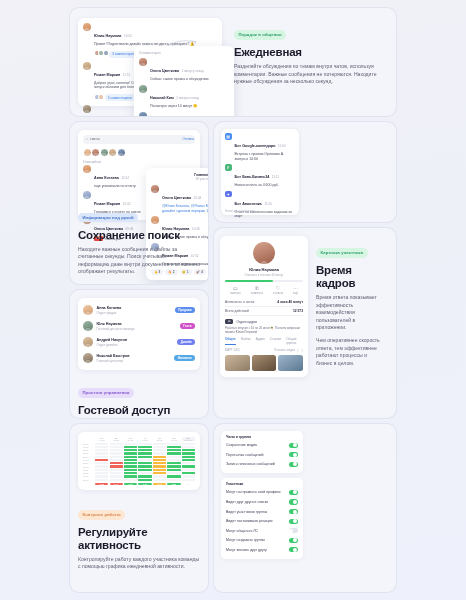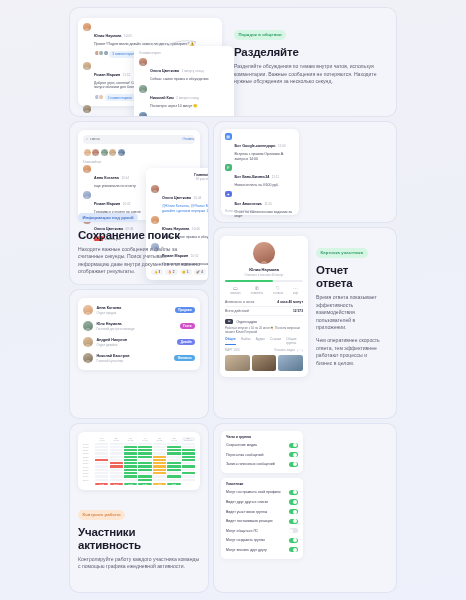--- a/index.html
+++ b/index.html
@@ -193,21 +193,21 @@
             <div style="flex:1;">
               <div></div>
 
             </div>
           </div>
         </div>
       </div>
 
       <div style="flex:1; padding:14px 14px 10px 4px;">
         <span class="badge b-green">Порядок в общении</span>
-        <h2 class="tt">Разделяйте</h2>
+        <h2 class="tt">Ежедневная</h2>
         <p class="desc">Разделяйте обсуждения по темам внутри чатов, используя комментарии. Важные сообщения не потеряются. Находите нужные обсуждения за несколько секунд.</p>
       </div>
     </div>
   </div>
 
   <div class="feat" style="left:70px; top:122px; width:138px; height:162px; padding:8px;">
     <div class="mock" style="padding:5px; position:relative; height:90px;">
       <div class="searchbar">
         <span class="ic">⌕</span>
         <span>смена</span>
@@ -369,21 +369,21 @@
           </div>
           <div class="photos">
             <div class="photo p1"></div>
             <div class="photo p2"></div>
             <div class="photo p3"></div>
           </div>
         </div>
       </div>
       <div style="flex:1;padding:12px 12px 10px 2px;">
         <span class="badge b-green">Карточка участника</span>
-        <h2 class="tt">Отчет ответа</h2>
+        <h2 class="tt">Время кадров</h2>
         <p class="desc">Время ответа показывает эффективность взаимодействия пользователей в приложении.</p>
         <p class="desc">Чем оперативнее скорость ответа, тем эффективнее работают процессы и бизнес в целом.</p>
       </div>
     </div>
   </div>
 
   <div class="feat" style="left:70px; top:290px; width:138px; height:128px; padding:8px;">
     <div class="mock" style="padding:4px 5px;">
       <div class="mrow">
         <div class="av a8"></div>
@@ -410,20 +410,25 @@
         <span class="tag t-indigo">Дизайн</span>
       </div>
       <div class="mrow">
         <div class="av a7"></div>
         <div>
           <div class="nm">Николай Быстров</div>
           <div style="font-size:3px;color:#a6aab8;">Главный бухгалтер</div>
         </div>
         <span class="tag t-sky">Финансы</span>
       </div>
+    </div>
+    <div style="margin-top:10px;">
+      <span class="badge b-purple">Простота управления</span>
+      <h2 class="tt">Гостевой доступ</h2>
+      
     </div>
   </div>
 
   <div class="feat" style="left:70px; top:424px; width:138px; height:168px; padding:8px;">
     <div class="mock" style="padding:5px;">
       <div style="display:grid;grid-template-columns:11px repeat(7,1fr);gap:1.1px;align-items:end;margin-bottom:1.5px;">
         <div></div>
         <div class="gh"><span>ПН</span><br><span class="tlabel">04.03</span></div>
         <div class="gh"><span>ВТ</span><br><span class="tlabel">05.03</span></div>
         <div class="gh"><span>СР</span><br><span class="tlabel">06.03</span></div>
@@ -560,21 +565,21 @@
         <div style="background:#f0645a;color:#fff;font-size:2.3px;text-align:center;border-radius:1px;">2:40</div>
         <div style="background:#3ecb70;color:#fff;font-size:2.3px;text-align:center;border-radius:1px;">6:15</div>
         <div style="background:#3ecb70;color:#fff;font-size:2.3px;text-align:center;border-radius:1px;">5:30</div>
         <div style="background:#f7b93e;color:#fff;font-size:2.3px;text-align:center;border-radius:1px;">4:10</div>
         <div style="background:#3ecb70;color:#fff;font-size:2.3px;text-align:center;border-radius:1px;">3:55</div>
         <div style="color:#b4b8c6;font-size:2.3px;text-align:center;">—</div>
       </div>
     </div>
     <div style="margin-top:12px;">
       <span class="badge b-peach">Контроль работы</span>
-      <h2 class="tt">Участники активность</h2>
+      <h2 class="tt">Регулируйте активность</h2>
       <p class="desc">Контролируйте работу каждого участника команды с помощью графика ежедневной активности.</p>
     </div>
   </div>
 
   <div class="feat" style="left:214px; top:424px; width:182px; height:168px;">
     <div style="display:flex;height:100%;">
       <div style="width:96px;padding:7px;">
         <div class="sgroup">
           <div class="shead">Чаты и группы</div>
           <div class="srow">

